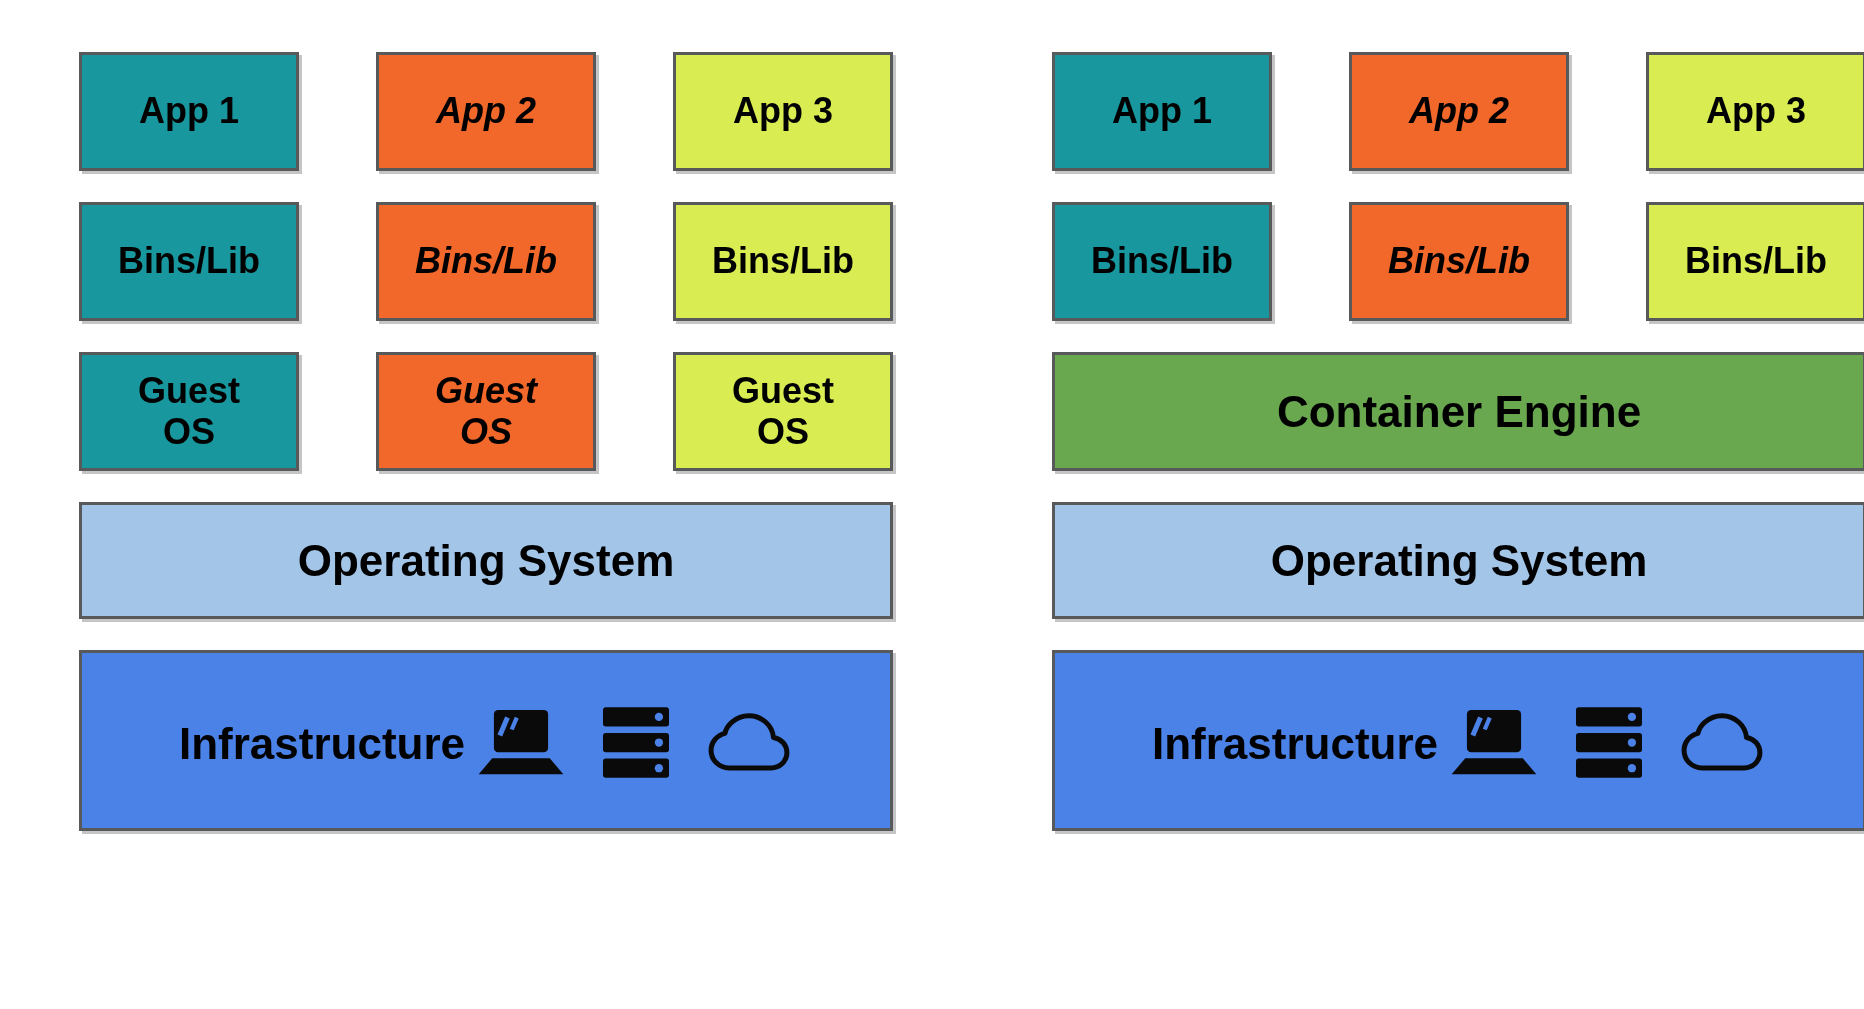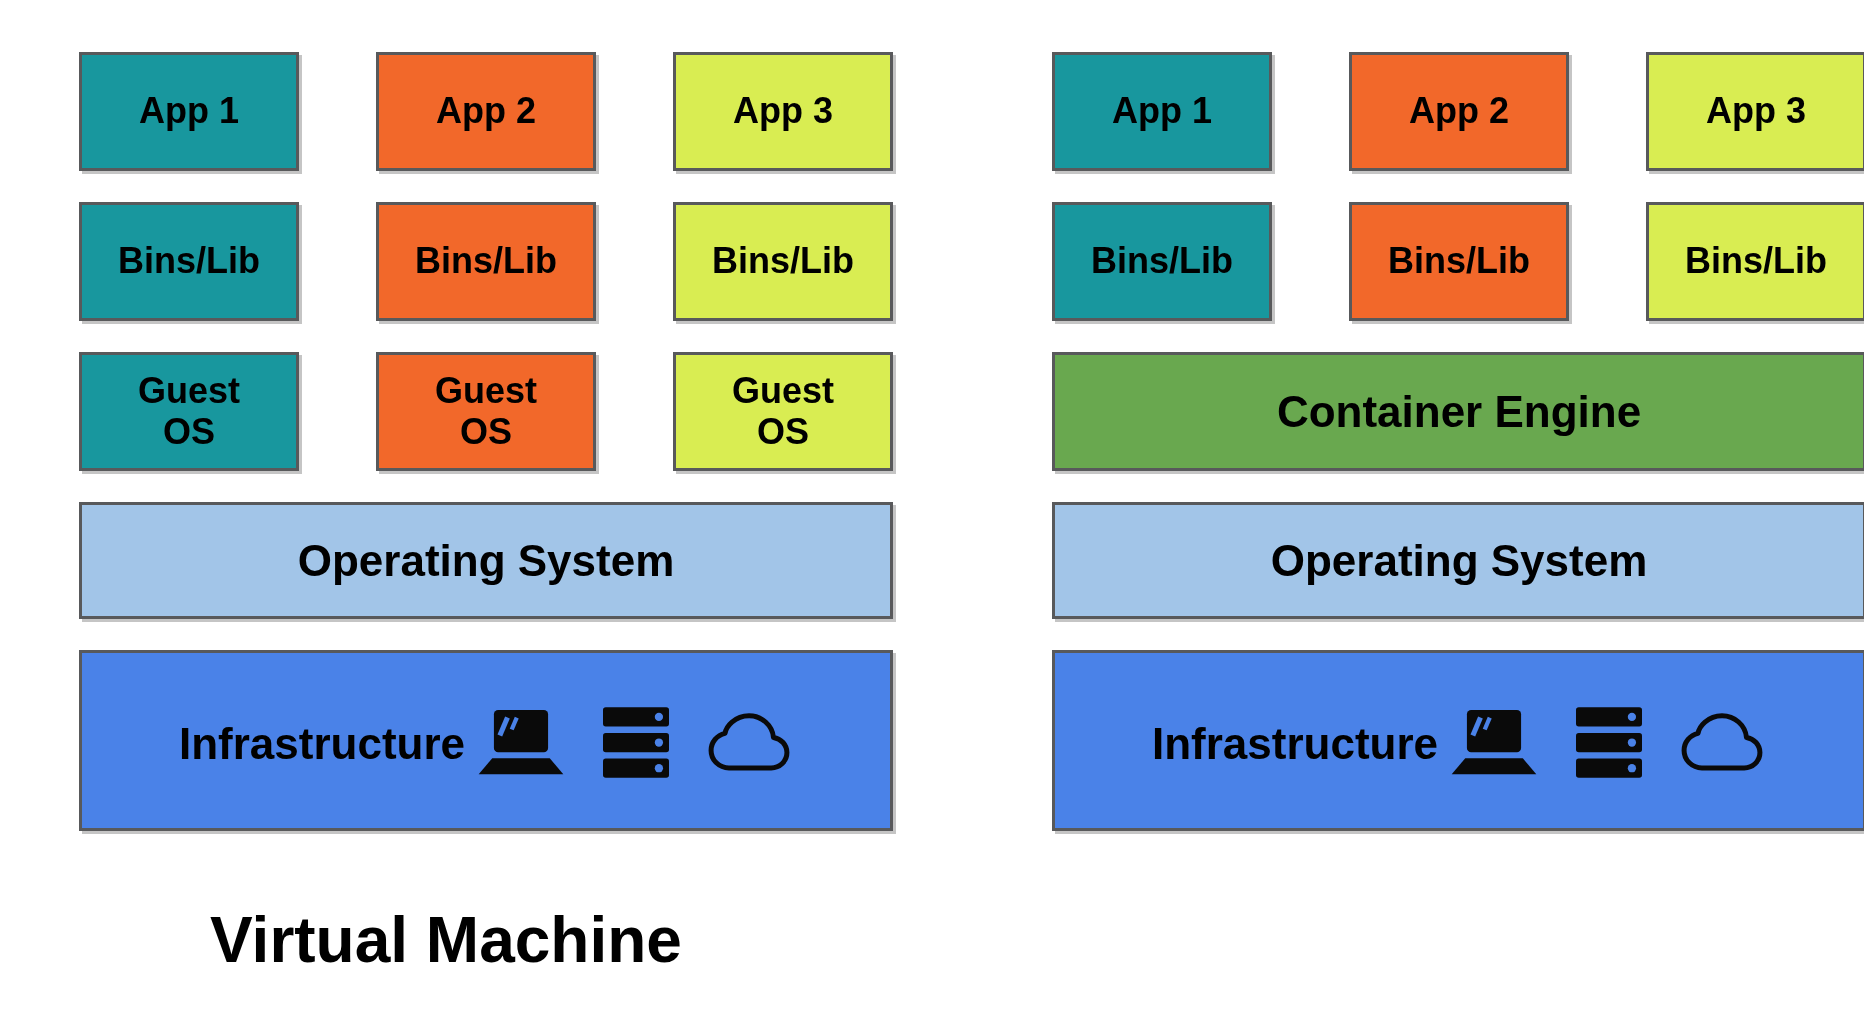--- a/index.html
+++ b/index.html
@@ -8,21 +8,21 @@
     font-family:"Liberation Sans","DejaVu Sans",sans-serif;color:#000;
   }
   .box{
     position:absolute;box-sizing:border-box;
     border:3px solid var(--border);
     box-shadow:3px 3px 0 rgba(90,90,90,0.35);
     display:flex;align-items:center;justify-content:center;
     font-weight:700;font-size:36px;line-height:1.12;text-align:center;margin-left:40px;
   }
   .teal{background:var(--teal);}
-  .orange{background:var(--orange);}
+  .orange{background:var(--orange);font-style:italic;}
   .lime{background:var(--lime);}
   .green{background:var(--green);}
   .lightblue{background:var(--light_blue);}
   .blue{background:var(--blue);}
   .bar-label{font-size:44px;}
   .pre{white-space:pre-line;}
   .infra{
     flex-direction:row;justify-content:center;gap:10px;padding-top:2px;
   }
   .infra .bar-label{margin-top:4px;}
@@ -91,23 +91,20 @@
         <circle cx="61" cy="10.5" r="4.5" fill="#4A82E8"></circle>
         <circle cx="61" cy="38.5" r="4.5" fill="#4A82E8"></circle>
         <circle cx="61" cy="66.5" r="4.5" fill="#4A82E8"></circle>
       </svg>
       <svg width="88" height="64" viewBox="-1 1 18 13.5">
         <path d="M4.406 3.342A5.53 5.53 0 0 1 8 2c2.69 0 4.923 2 5.166 4.579C14.758 6.804 16 8.137 16 9.773 16 11.569 14.502 13 12.687 13H3.781C1.708 13 0 11.366 0 9.318c0-1.763 1.266-3.223 2.942-3.593.143-.863.698-1.723 1.464-2.383z" fill="none" stroke="#0a0a0a" stroke-width="1.05" stroke-linejoin="round"></path>
       </svg>
     </span>
   </div>
 
-  <div class="stack-title" style="left:39px;top:895px;width:814px;height:90px;">
-    <span>Virtual Machine</span>
-  </div>
 
   <div class="box teal" style="left:1012px;top:52px;width:220px;height:119px;">
     <span>App 1</span>
   </div>
   <div class="box orange" style="left:1309px;top:52px;width:220px;height:119px;">
     <span>App 2</span>
   </div>
   <div class="box lime" style="left:1606px;top:52px;width:220px;height:119px;">
     <span>App 3</span>
   </div>

